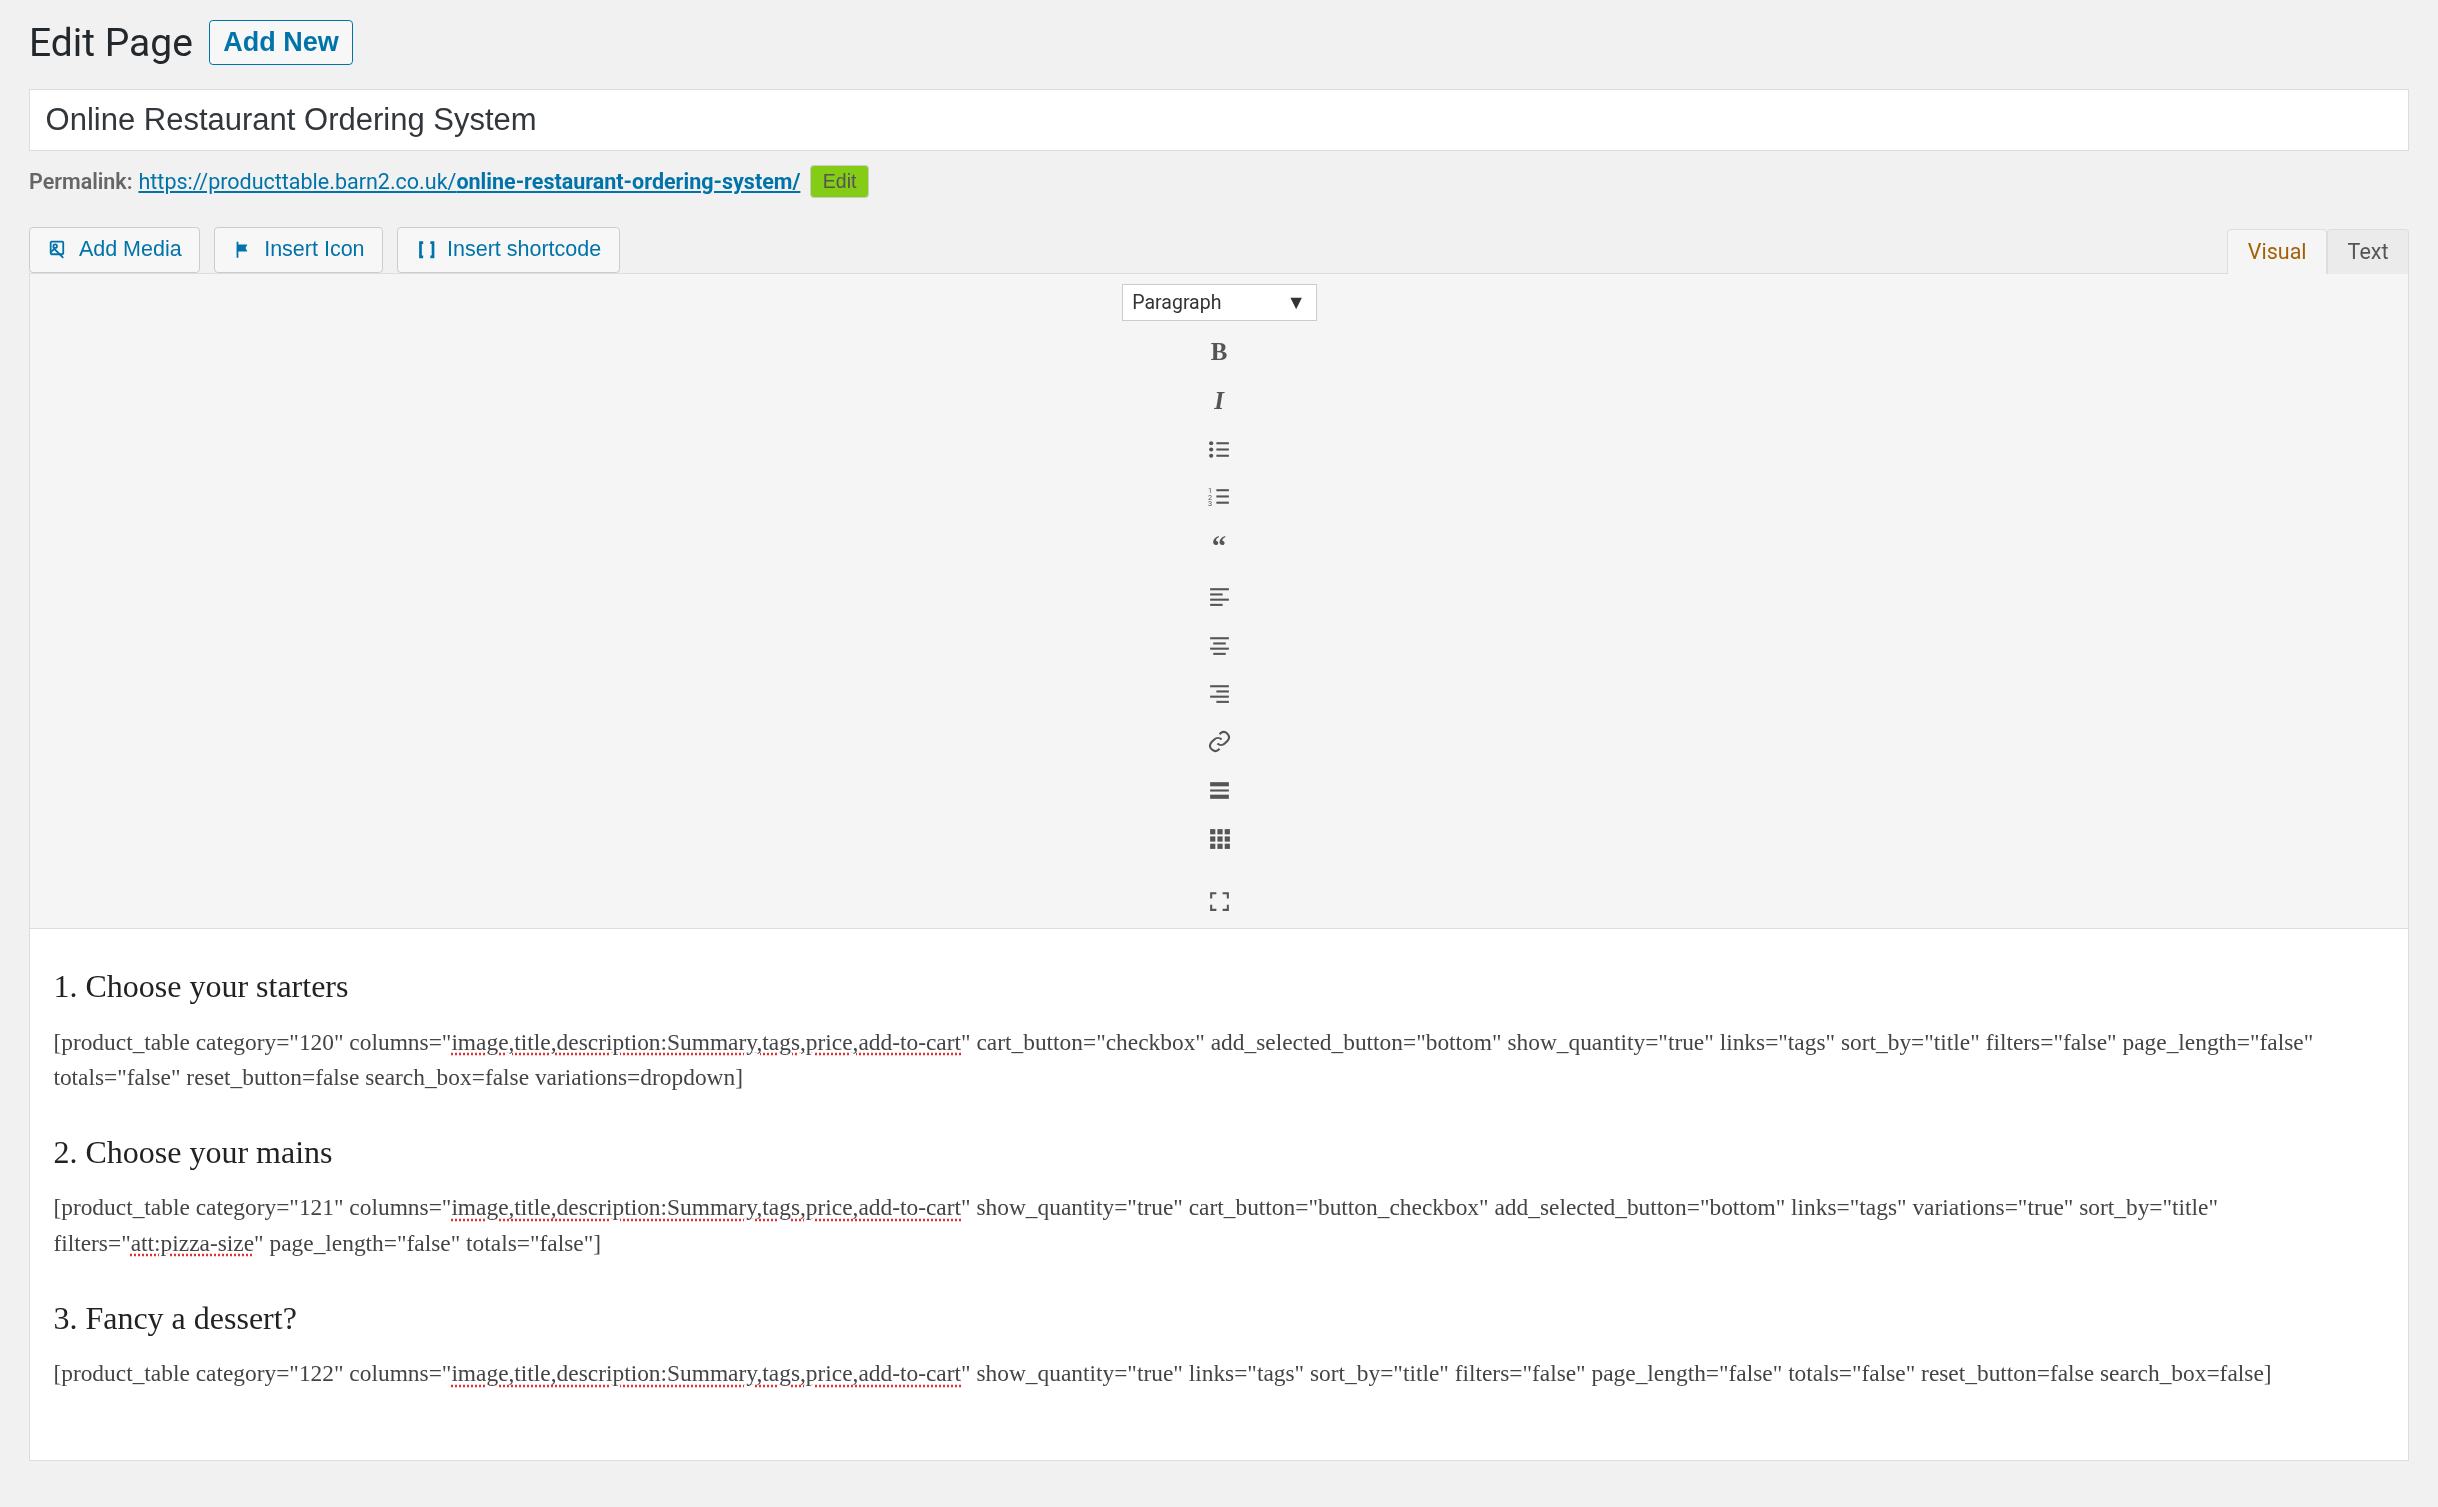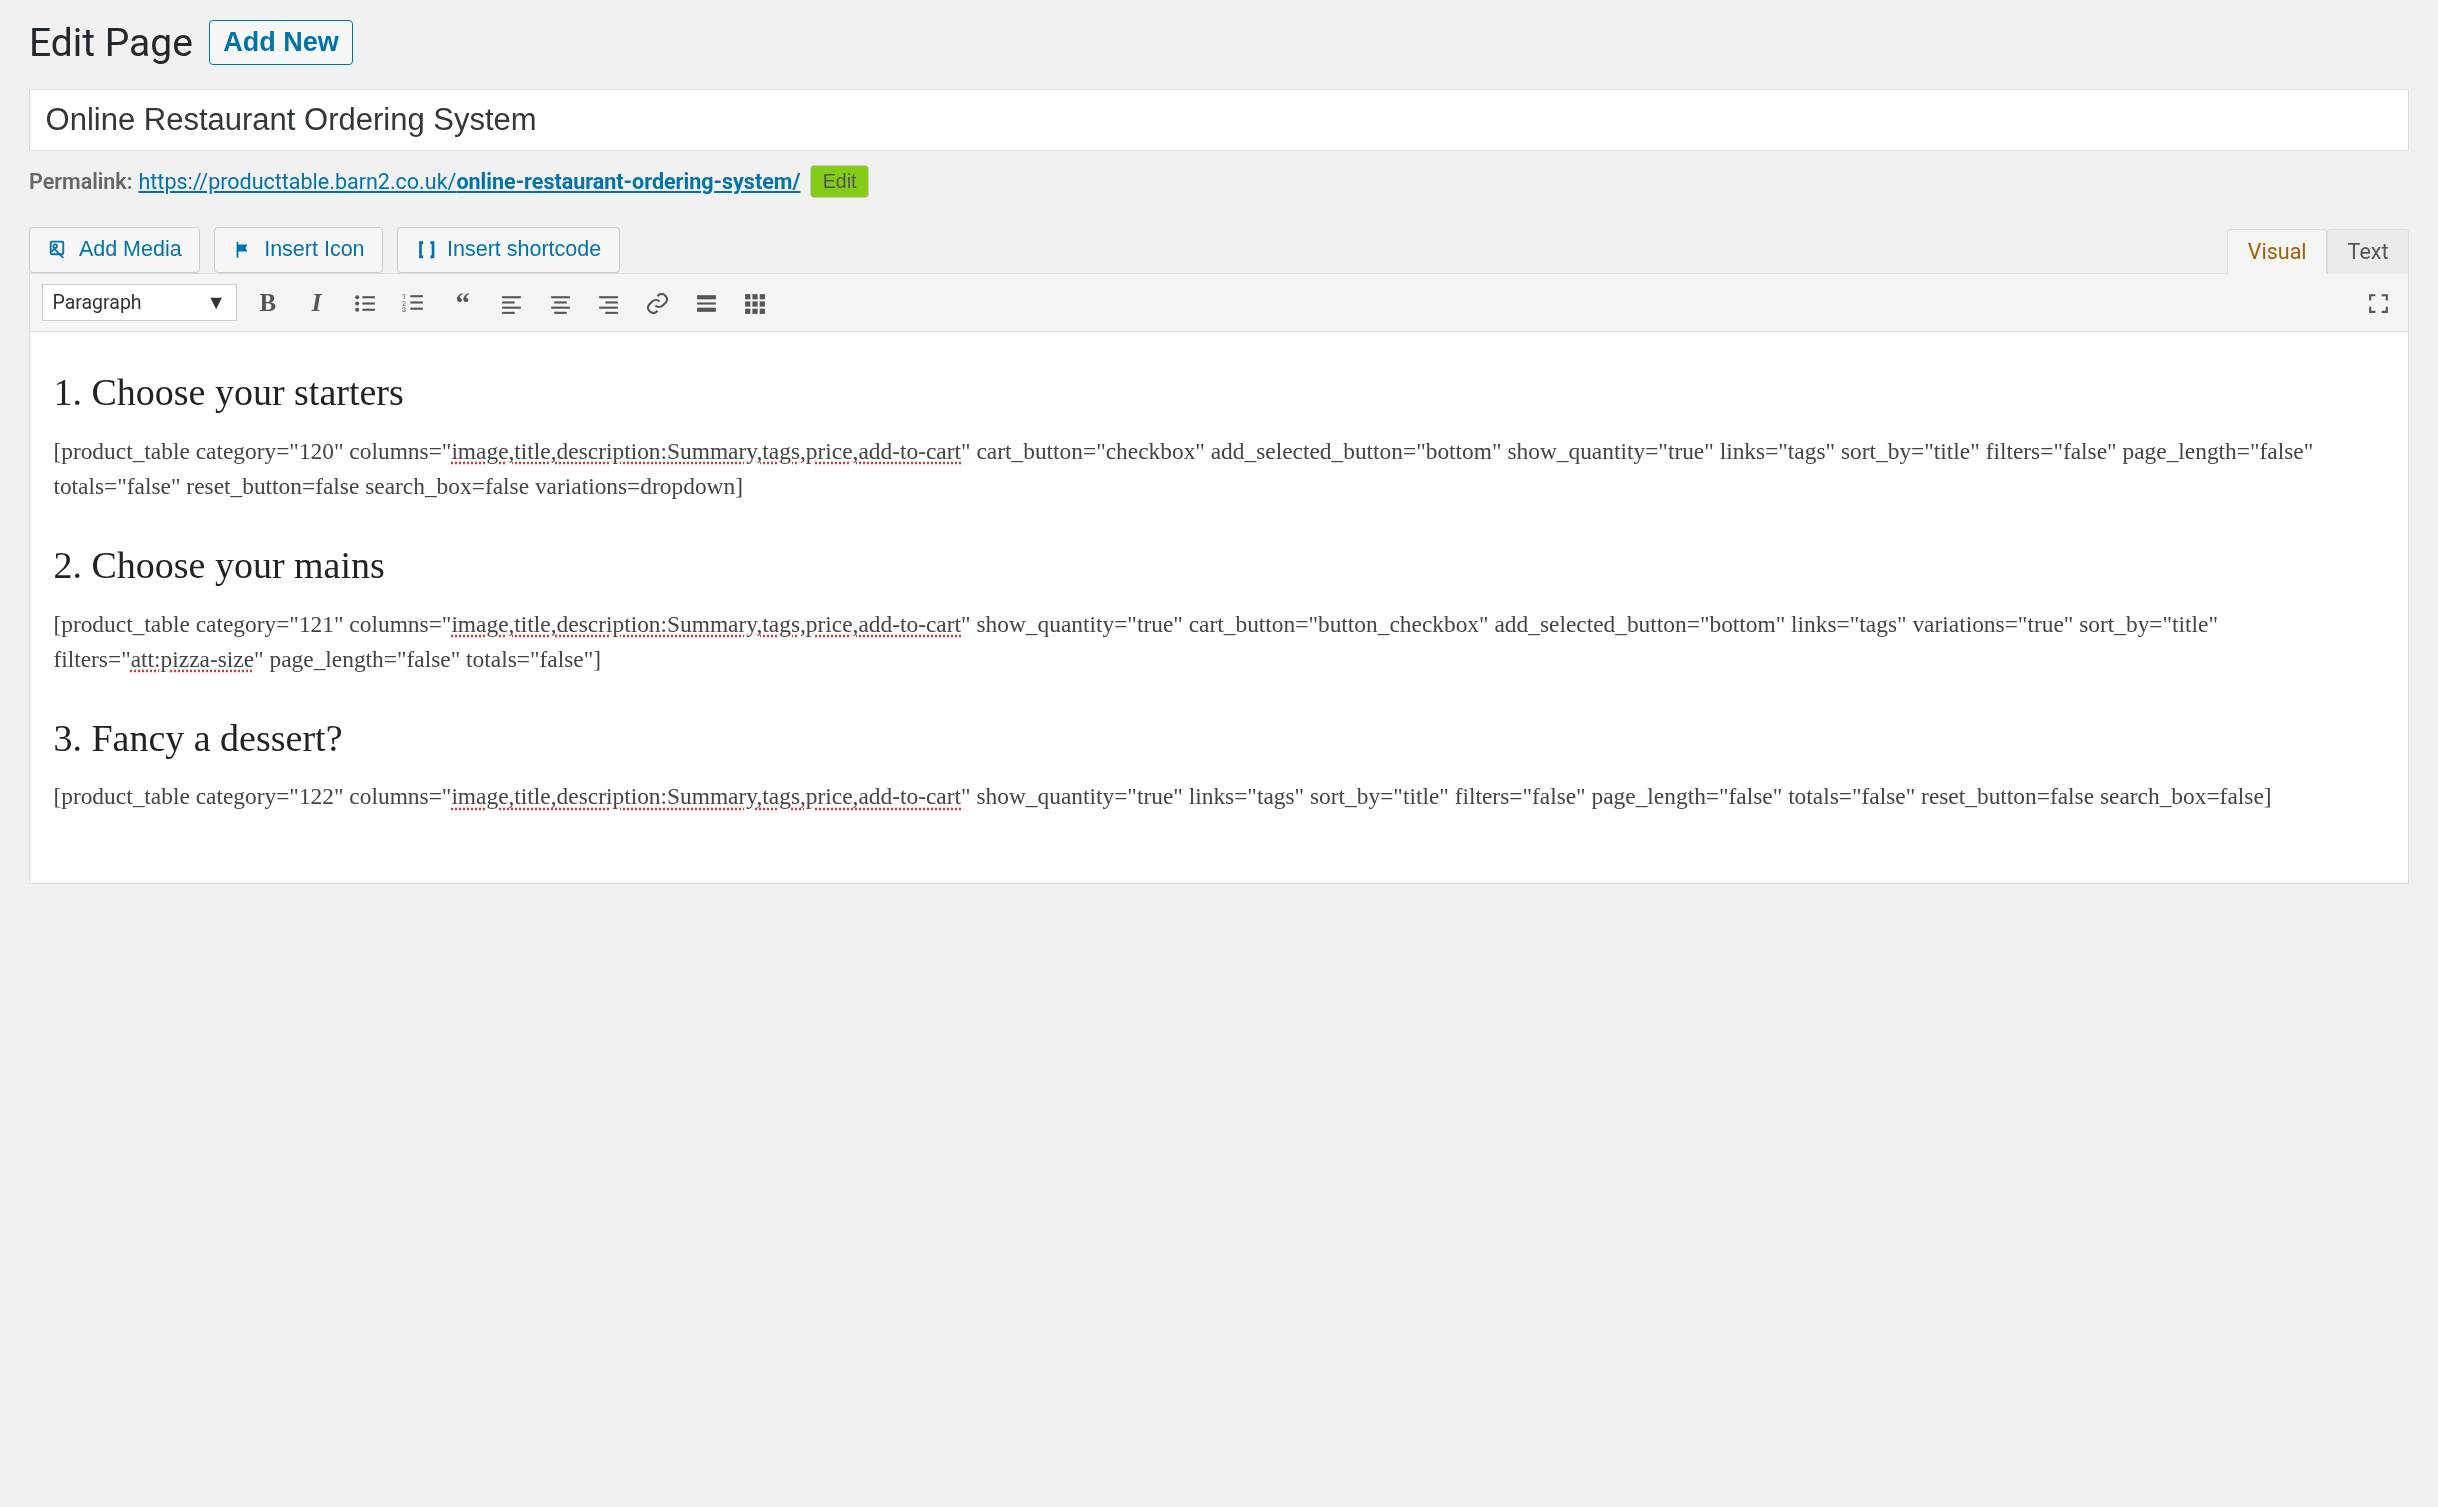--- a/index.html
+++ b/index.html
@@ -118,22 +118,23 @@
 
   .editor-box {
     border: 1px solid #ddd;
     background: #fff;
   }
   .toolbar {
     background: #f5f5f5;
     border-bottom: 1px solid #ddd;
     padding: 9.8px 11.7px;
     display: flex;
-    align-items: flex-end;
+    align-items: center;
     gap: 13.7px;
+    flex-direction: column;
   }
   .format-select {
     border: 1px solid #ccc;
     background: #fff;
     padding: 5.9px 9.8px;
     font-size: 19.5px;
     color: #333;
     display:flex;
     align-items:center;
     gap:27px;
@@ -152,21 +153,21 @@
   }
   .tb-btn svg { width:25px; height:25px; }
   .toolbar .spacer { flex:1; }
 
   .content-area {
     padding: 29px 23.4px 59px 23.4px;
     font-family: Georgia, "Times New Roman", serif;
     color: #333;
   }
   .content-area h2 {
-    font-size: 38px;
+    font-size: 32px;
     font-weight: 400;
     margin: 39px 0 19.5px 0;
     color: #222;
   }
   .content-area h2:first-child { margin-top: 9.8px; }
   .content-area p {
     font-size: 23.4px;
     line-height: 1.5;
     margin: 0 0 9.8px 0;
     color: #444;

